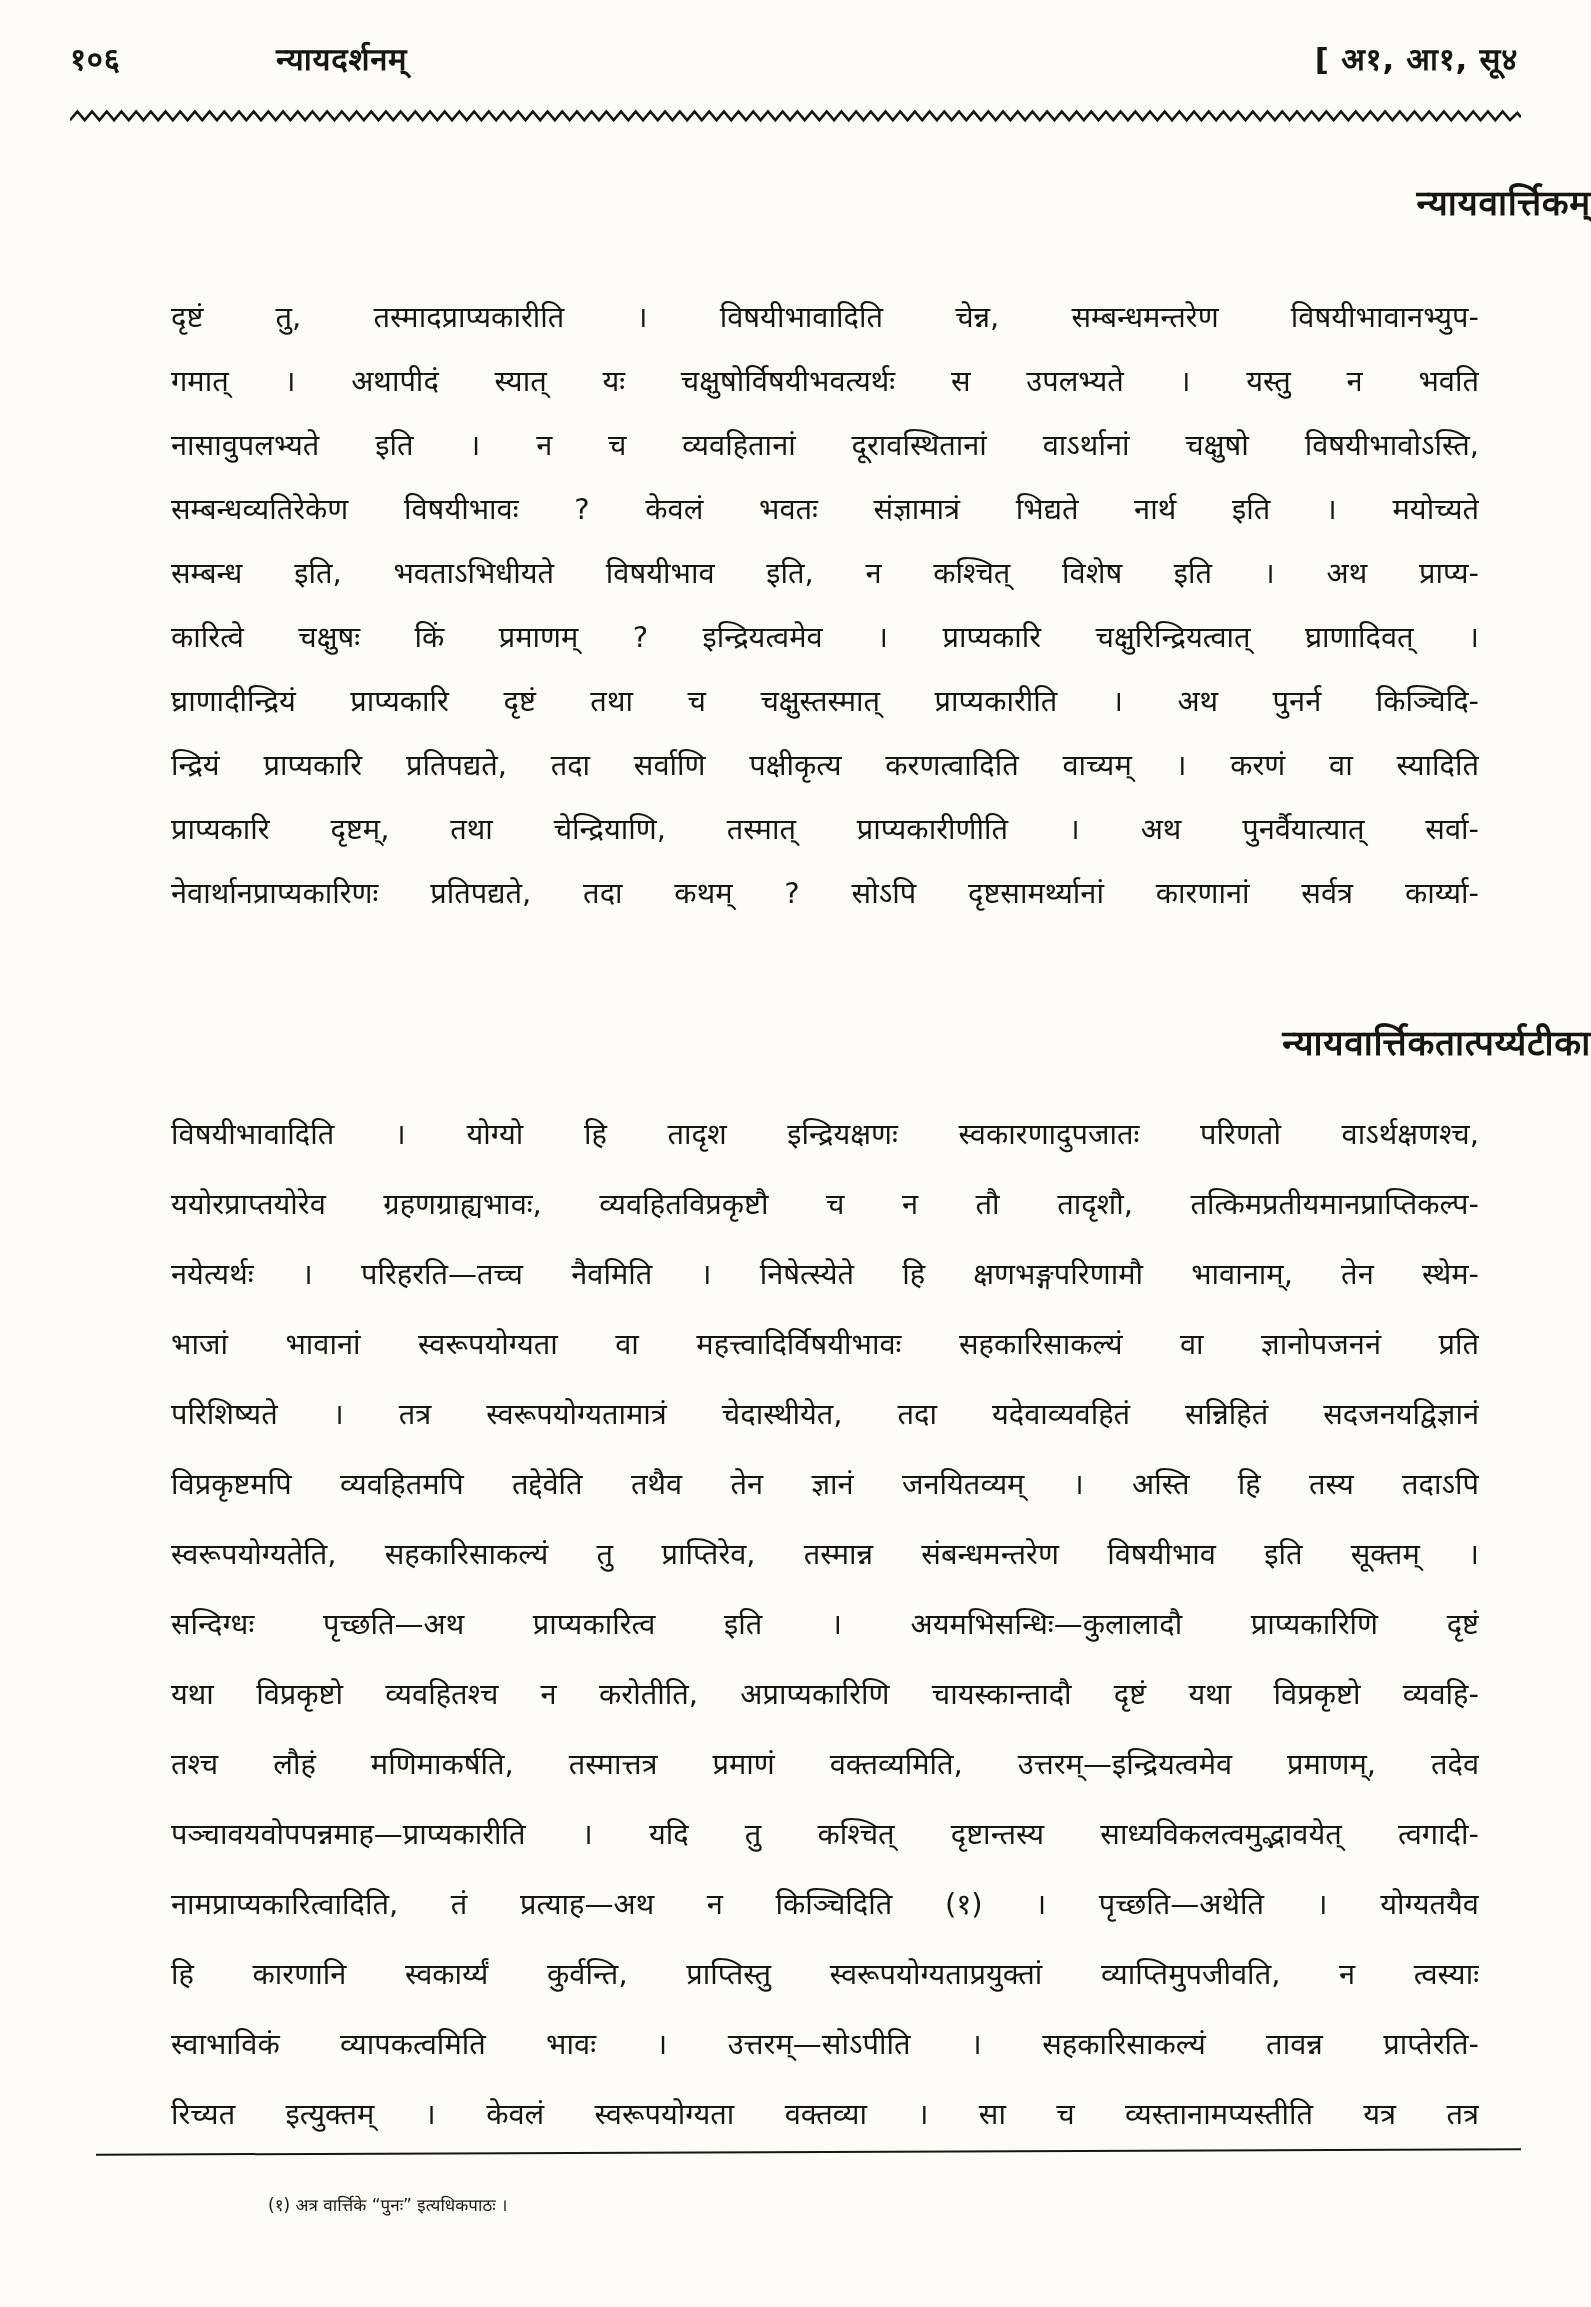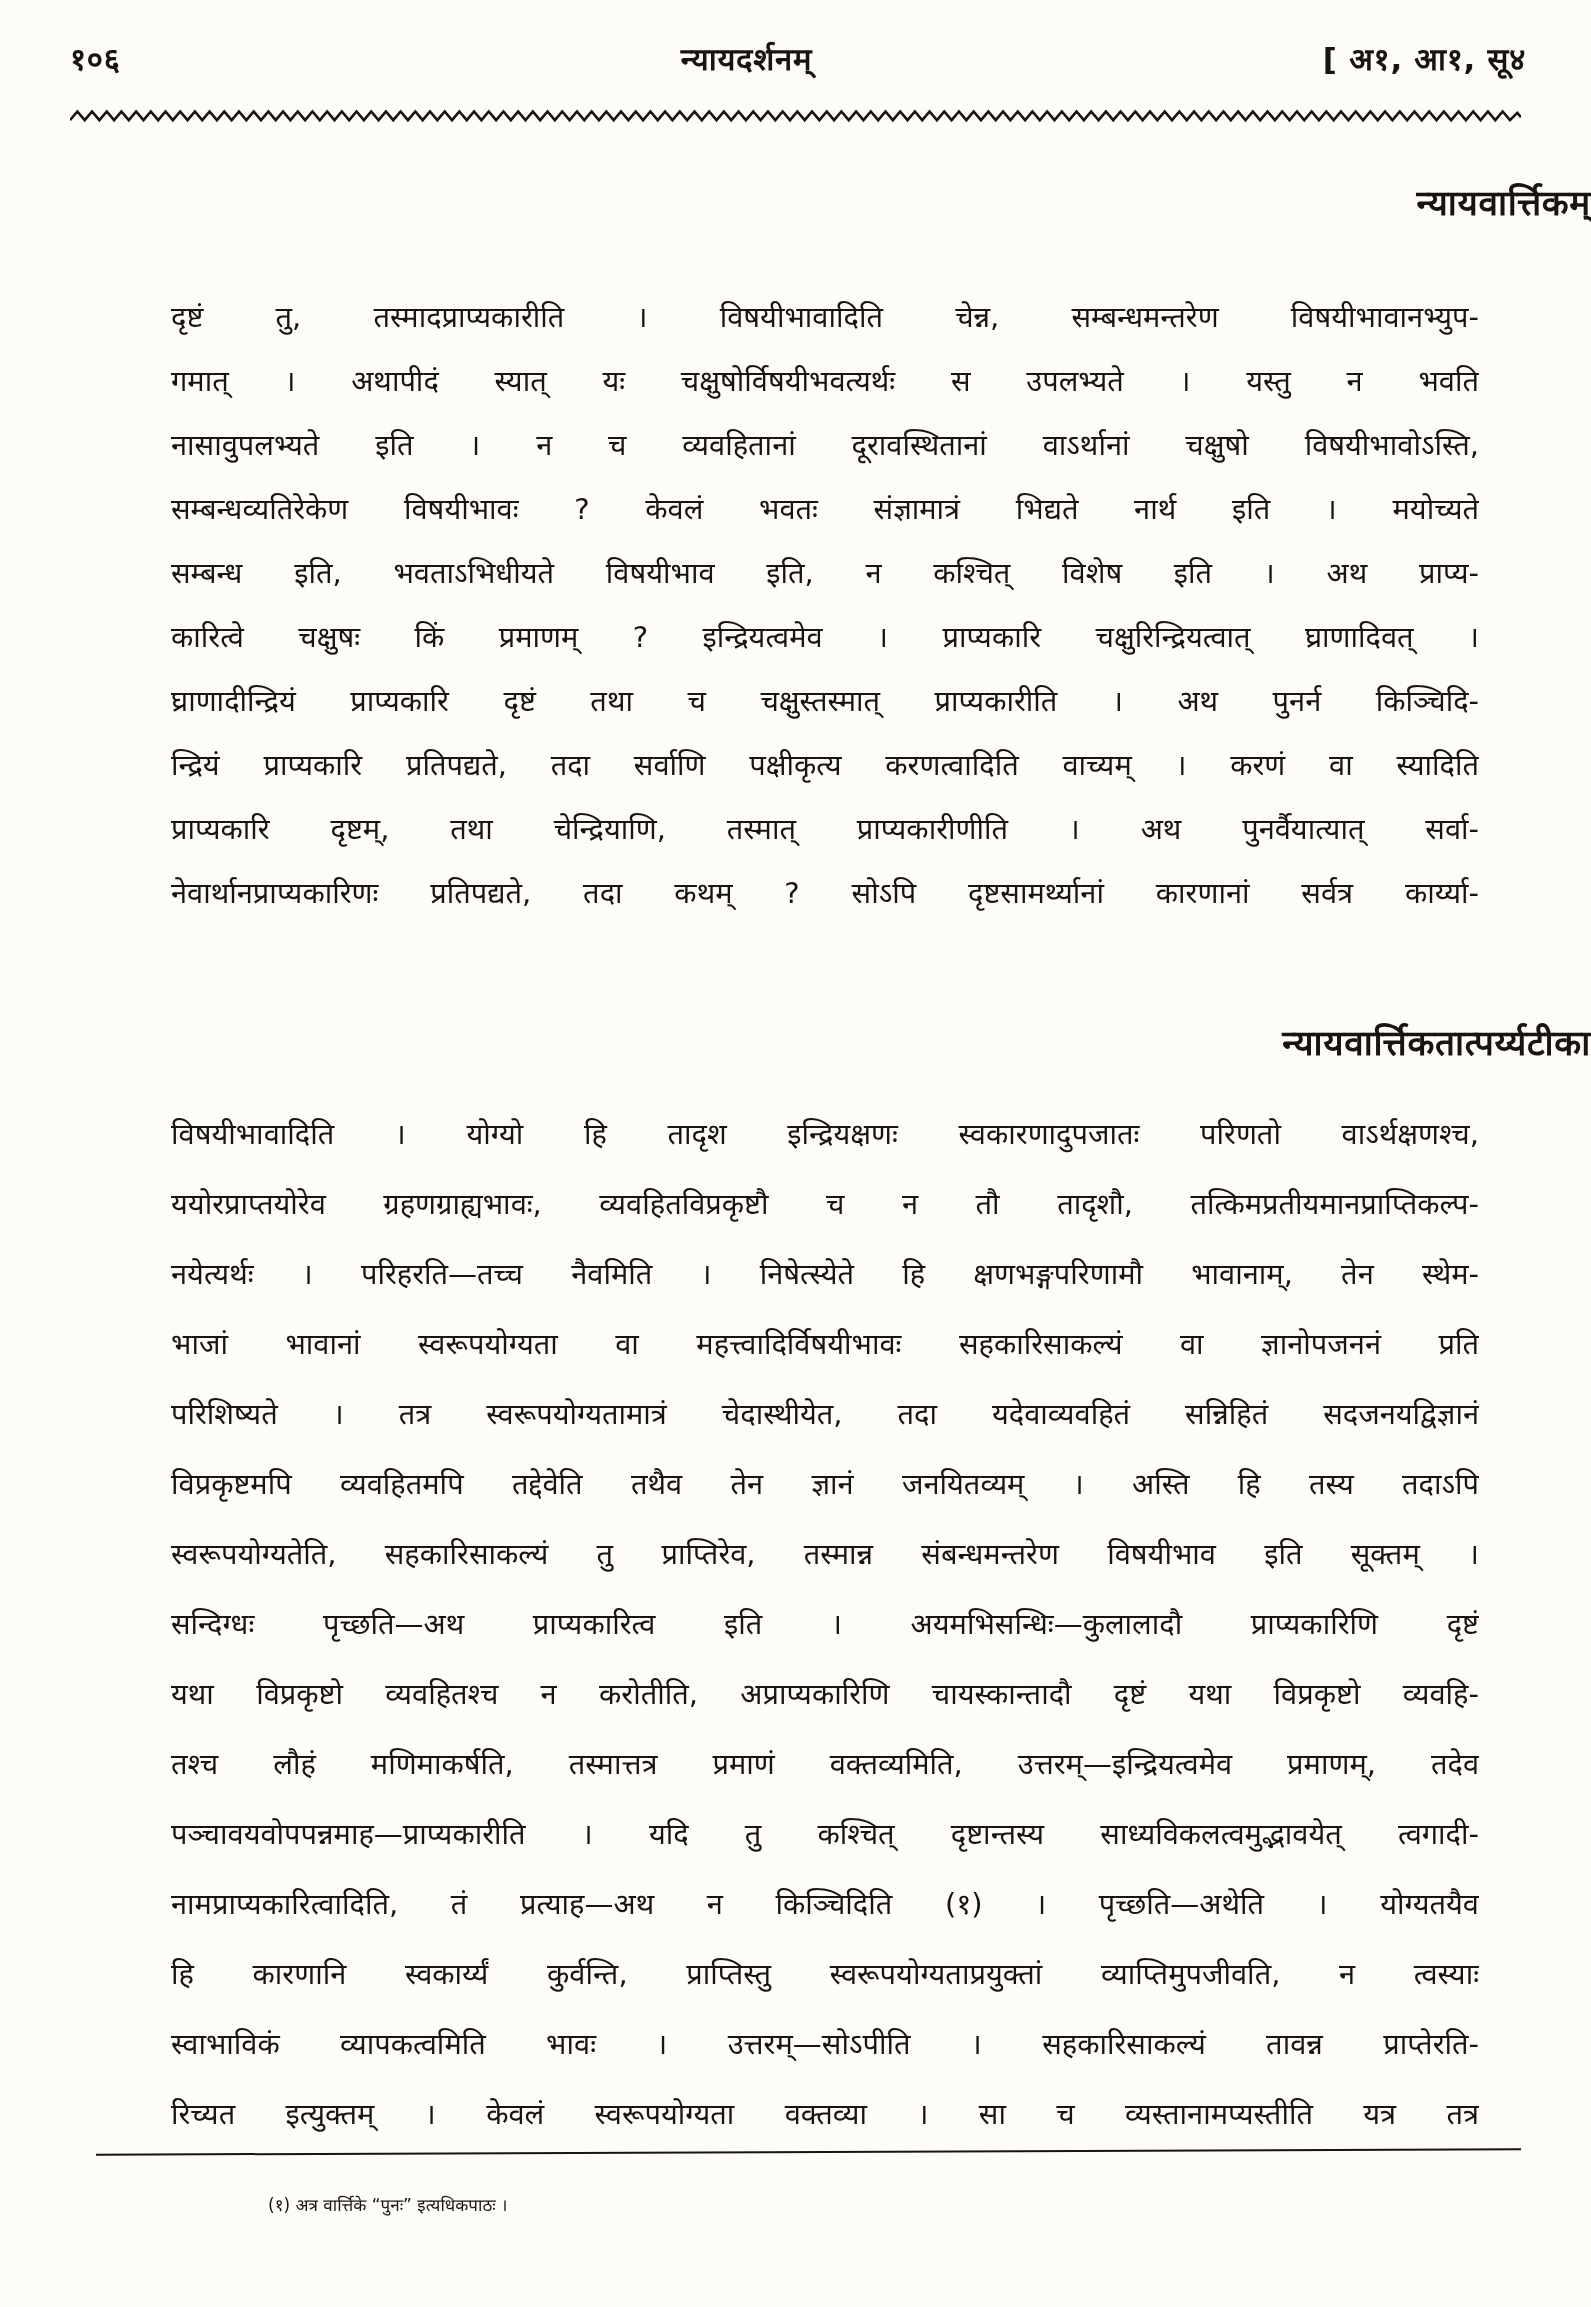--- a/index.html
+++ b/index.html
@@ -16,32 +16,32 @@
     overflow: hidden;
   }
   .page {
     position: absolute;
     inset: 0;
   }
   
   .header {
     position: absolute;
     left: 70px;
-    right: 65px;
+    right: 73px;
     top: 28px;
     height: 51px;
     display: flex;
     align-items: flex-end;
     justify-content: space-between;
     font-size: 31px;
     font-weight: bold;
     letter-spacing: 0.7px;
   }
   .header .page-number { width: 206px; text-align: left; }
-  .header .header-title { flex: 1; text-align: center; }
+  .header .header-title { flex: 1; text-align: left; }
   .header .section-ref { width: 309px; text-align: right; }
   
   .wavy {
     position: absolute;
     left: 70px;
     top: 107px;
     width: 1451px;
     height: 19px;
   }
   

